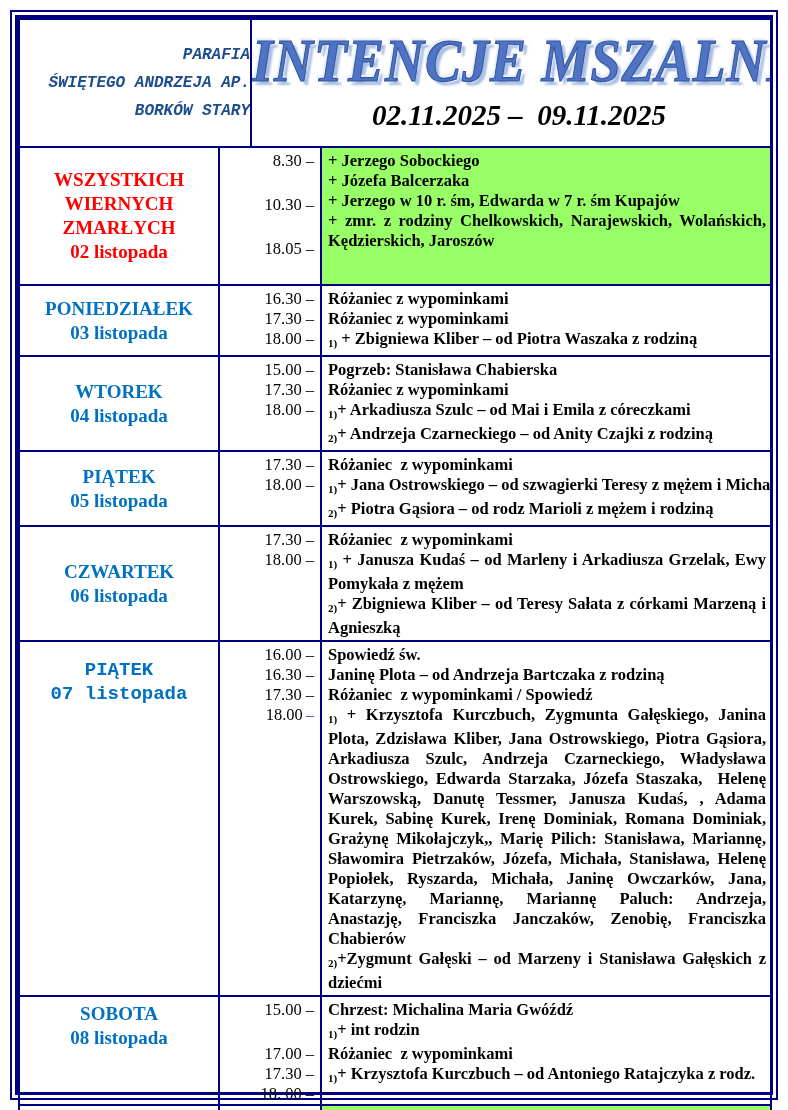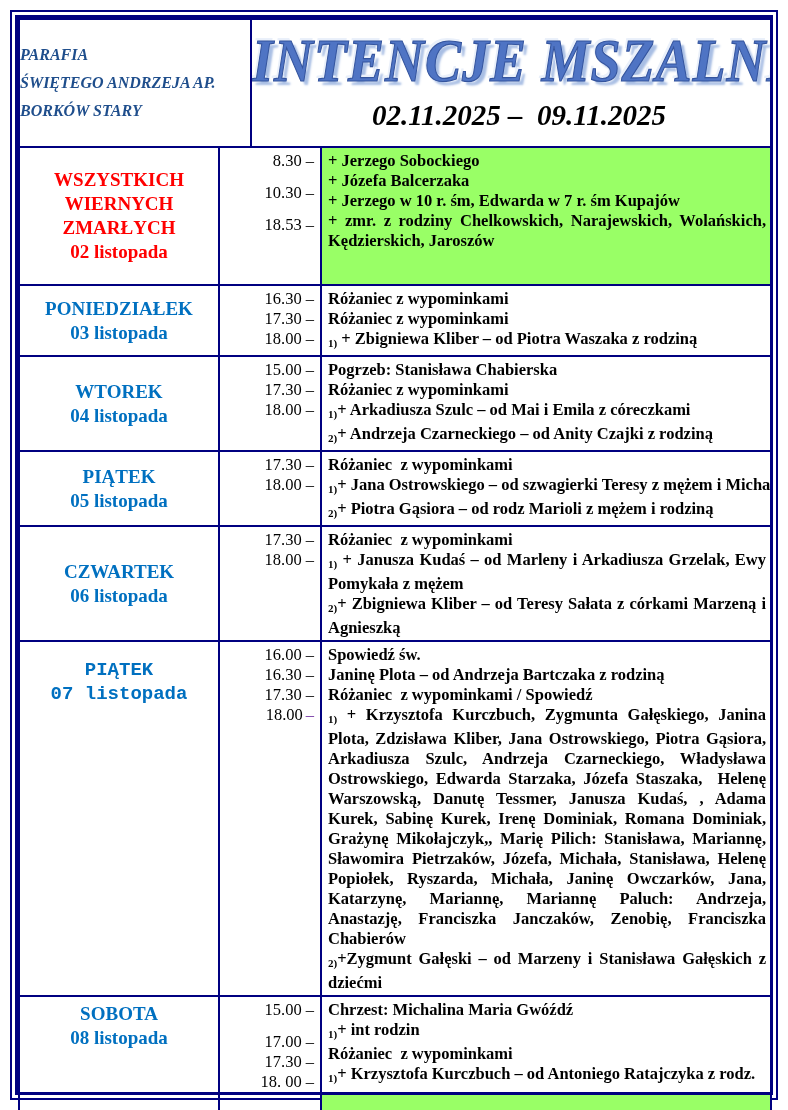--- a/index.html
+++ b/index.html
@@ -9,21 +9,21 @@
     font-family:"Liberation Serif", serif;
     overflow:hidden;
   }
   .frame{border:2px solid #000080;padding:3px;box-sizing:border-box;height:100%;}
   .frame-inner{border:3px solid #000080;box-sizing:border-box;height:100%;}
   table.main{border-collapse:collapse;table-layout:fixed;width:100%;}
   td{border:2px solid #000080;padding:0;vertical-align:top;overflow:hidden;box-sizing:border-box;}
 
   
   tr.hrow{height:128px;}
-  td.parish-cell{vertical-align:middle;text-align:left;}
+  td.parish-cell{vertical-align:middle;text-align:right;font-family:Liberation Mono, monospace;}
   .parish-line{color:#1F4E8C;font-weight:bold;font-style:italic;font-size:16px;line-height:28px;}
   td.title-cell{vertical-align:top;text-align:center;padding-top:2px;}
   .main-title{
     font-size:54px;line-height:76px;font-weight:bold;font-style:italic;
     color:#4F74C4;letter-spacing:1px;white-space:nowrap;
     -webkit-text-stroke:1px #34549E;
     text-shadow:-2px -2px 0 #EAF0FA, 4px 4px 2px #A8BEE4;
     transform:scaleY(1.15);transform-origin:center;
   }
   .date-range{font-size:29px;font-weight:bold;font-style:italic;color:#000000;white-space:pre;line-height:34px;padding-left:16px;}
@@ -42,21 +42,21 @@
   .purple{color:#7030A0;margin-left:3px;}
 
   
   td.intent{padding:3px 4px 2px 6px;font-weight:bold;font-size:16.5px;line-height:20px;color:#000;}
   td.intent p{margin:0;white-space:pre-wrap;}
   td.intent p.clip{white-space:nowrap;}
   .just{text-align:justify;}
   .green{background:#99FF66;}
   .mk{font-size:11px;vertical-align:-3px;letter-spacing:0;}
   .gap25{margin-top:25px;}
-  .tgap25{margin-top:12px;padding-left:8px;}
+  .tgap25{margin-top:24px;padding-left:8px;}
 
   
   tr.r0{height:138px;} tr.r1{height:62px;} tr.r2{height:84px;} tr.r3{height:56px;}
   tr.r4{height:100px;} tr.r5{height:300px;} tr.r6{height:98px;} tr.r7{height:96px;}
 </style>
 </head>
 <body>
 
 <div class="page">
  <div class="frame">
@@ -83,21 +83,21 @@
     </tr>
 
     <tr class="r0">
       <td class="day red">
         <div>WSZYSTKICH WIERNYCH ZMARŁYCH</div>
         <div>02 listopada</div>
       </td>
       <td class="time" colspan="2">
         <div class="t">8.30 –</div>
         <div class="t tgap25">10.30 –</div>
-        <div class="t tgap25">18.53 –</div>
+        <div class="t tgap25">18.05 –</div>
       </td>
       <td class="intent green">
         <p>+ Jerzego Sobockiego</p>
         <p class="gap25">+ Józefa Balcerzaka</p>
         <p class="gap25">+ Jerzego w 10 r. śm, Edwarda w 7 r. śm Kupajów</p>
         <p class="just">+ zmr. z rodziny Chelkowskich, Narajewskich, Wolańskich, Kędzierskich, Jaroszów</p>
       </td>
     </tr>
 
     <tr class="r1">

